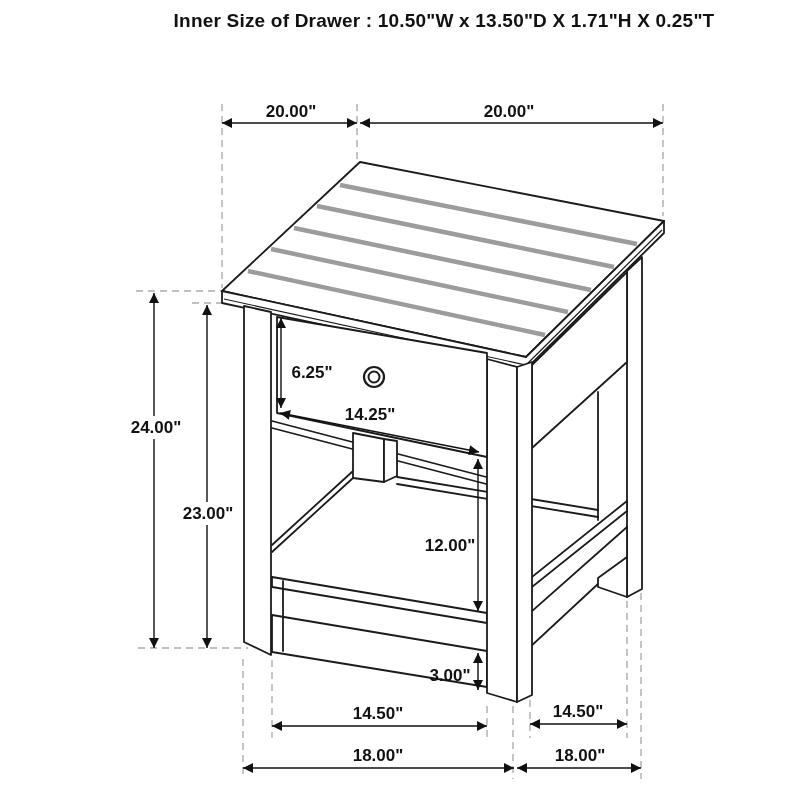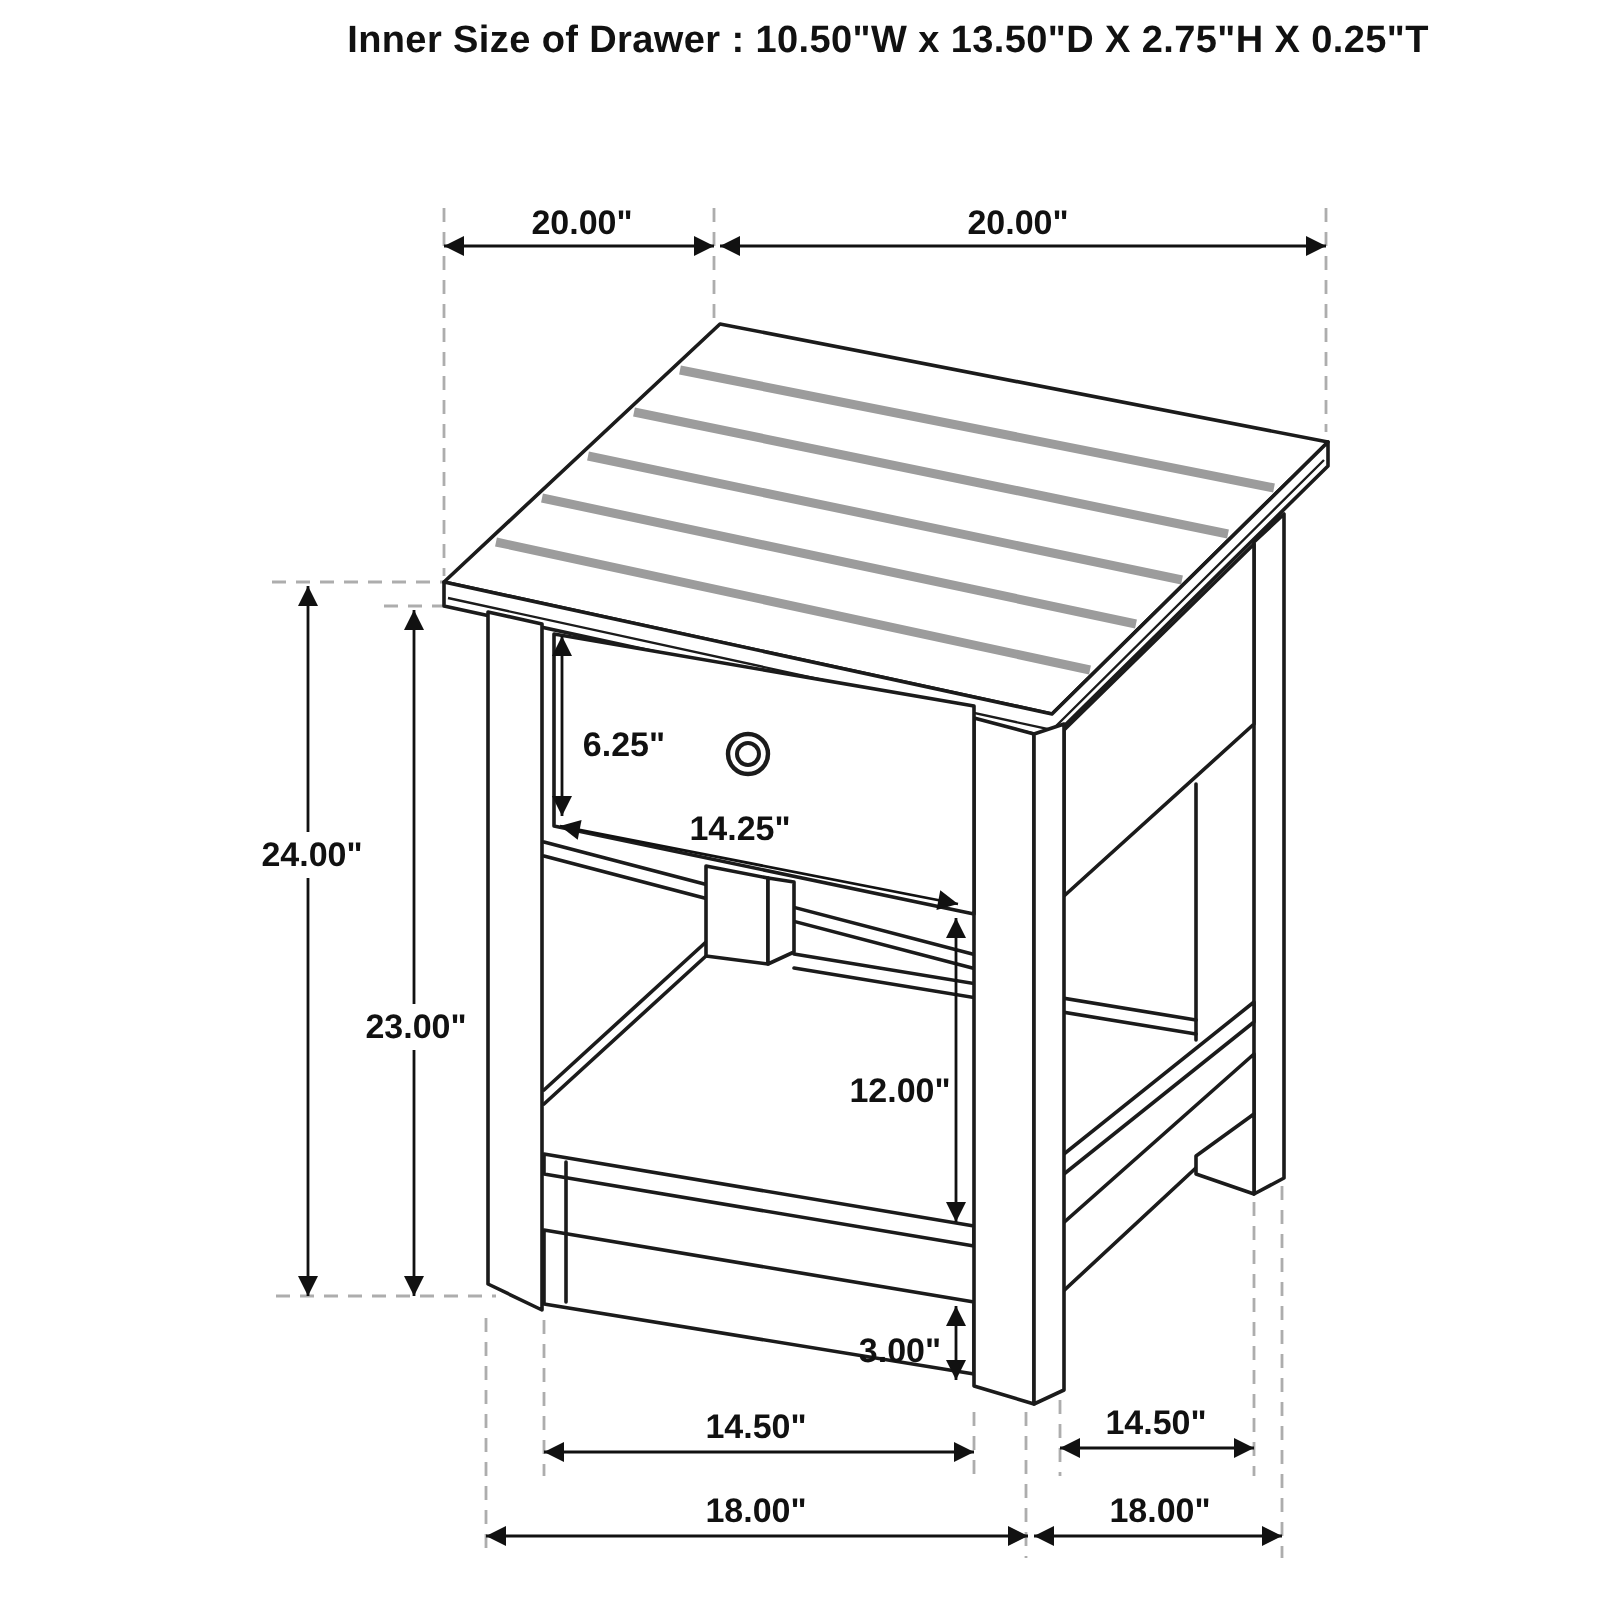--- a/index.html
+++ b/index.html
@@ -15,21 +15,21 @@
   .thin{stroke:#1b1b1b;stroke-width:1.2;fill:none;}
   .plank{stroke:#9c9c9c;stroke-width:4.5;fill:none;stroke-linecap:butt;}
   .dim{stroke:#111111;stroke-width:1.4;fill:none;}
   .dimtxt{font-family:"Liberation Sans", sans-serif;font-size:17px;font-weight:bold;
           fill:#111111;text-anchor:middle;}
   .lblbg{fill:#ffffff;stroke:none;}
 </style>
 </head>
 <body>
 
-<div class="title">Inner Size of Drawer : 10.50"W x 13.50"D X 2.75"H X 0.25"T</div>
+<div class="title">Inner Size of Drawer : 10.50"W x 13.50"D X 1.71"H X 0.25"T</div>
 
 <div class="stage">
 <svg viewBox="0 0 800 800" width="800" height="800">
   <defs>
     <marker id="ah" viewBox="0 0 12 12" refX="11" refY="6" markerWidth="12" markerHeight="12" markerUnits="userSpaceOnUse" orient="auto-start-reverse">
       <path d="M1,1 L11,6 L1,11 Z" fill="#111111"></path>
     </marker>
   </defs>
 
   <g>

